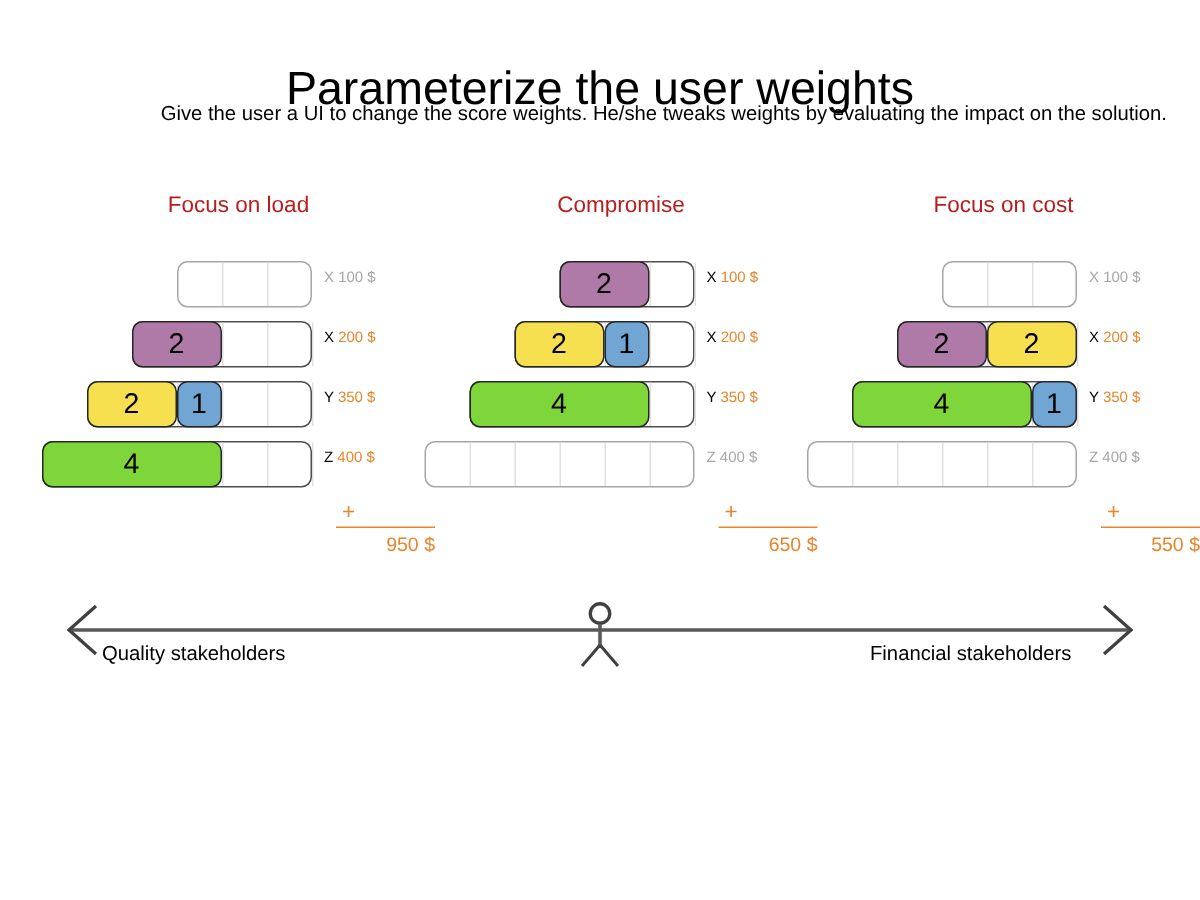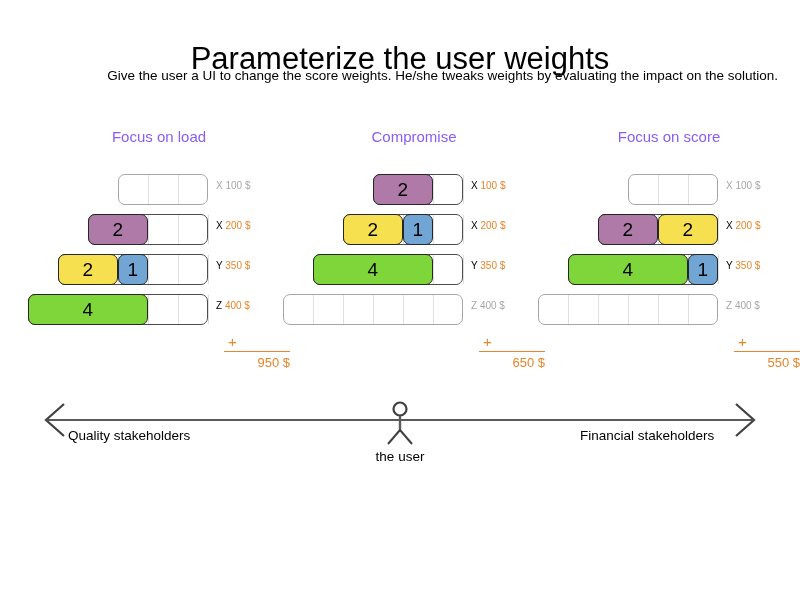--- a/index.html
+++ b/index.html
@@ -49,21 +49,21 @@
   .column {
     position: absolute;
     top: 0;
   }
   .col-title {
     position: absolute;
     top: 0;
     width: 100%;
     text-align: center;
     font-size: 15px;
-    color: #8b5cf6;
+    color: #b91c1c;
   }
   .rows {
     position: absolute;
     top: 42px;
     left: 0;
     width: 100%;
   }
 
   
   .wrow {
@@ -295,21 +295,21 @@
           <div class="rowlabel dim" style="left: 188px;"><span class="letter">Z</span> <span class="amount">400 $</span></div>
         </div>
       </div>
       <div class="sum" style="left: 188px; top: 206px;">
         <div class="plus">+</div>
         <div class="rule"></div>
         <div class="total">650 $</div>
       </div>
     </div>
     <div class="column" style="left: 538px; width: 262px;">
-      <div class="col-title">Focus on score</div>
+      <div class="col-title">Focus on cost</div>
       <div class="rows">
         <div class="wrow">
           <div class="track empty" style="left: 90px; width: 90px;">
             <div class="cell"></div>
             <div class="cell"></div>
             <div class="cell"></div>
           </div>
           <div class="rowlabel dim" style="left: 188px;"><span class="letter">X</span> <span class="amount">100 $</span></div>
         </div>
         <div class="wrow">
@@ -362,14 +362,13 @@
     <polyline points="736,8 754,24 736,40" fill="none" stroke="#404040" stroke-width="2.2"></polyline>
     <g>
       <circle cx="400" cy="13" r="6.5" fill="none" stroke="#404040" stroke-width="2.2"></circle>
       <line x1="400" y1="20" x2="400" y2="36" stroke="#595959" stroke-width="2.4"></line>
       <line x1="400" y1="34" x2="388" y2="48" stroke="#404040" stroke-width="2"></line>
       <line x1="400" y1="34" x2="412" y2="48" stroke="#404040" stroke-width="2"></line>
     </g>
   </svg>
   <div class="axis-label" id="label-quality">Quality stakeholders</div>
   <div class="axis-label" id="label-financial">Financial stakeholders</div>
-  <div class="axis-label" id="label-user">the user</div>
 </div>
 
 </body></html>

